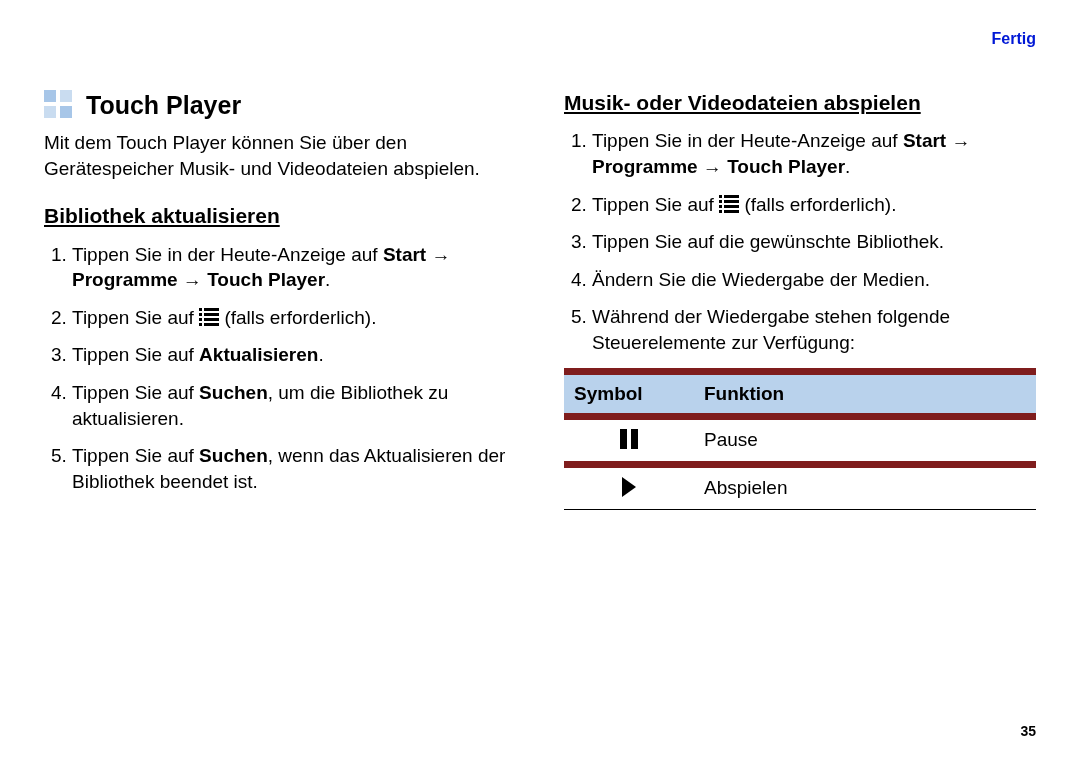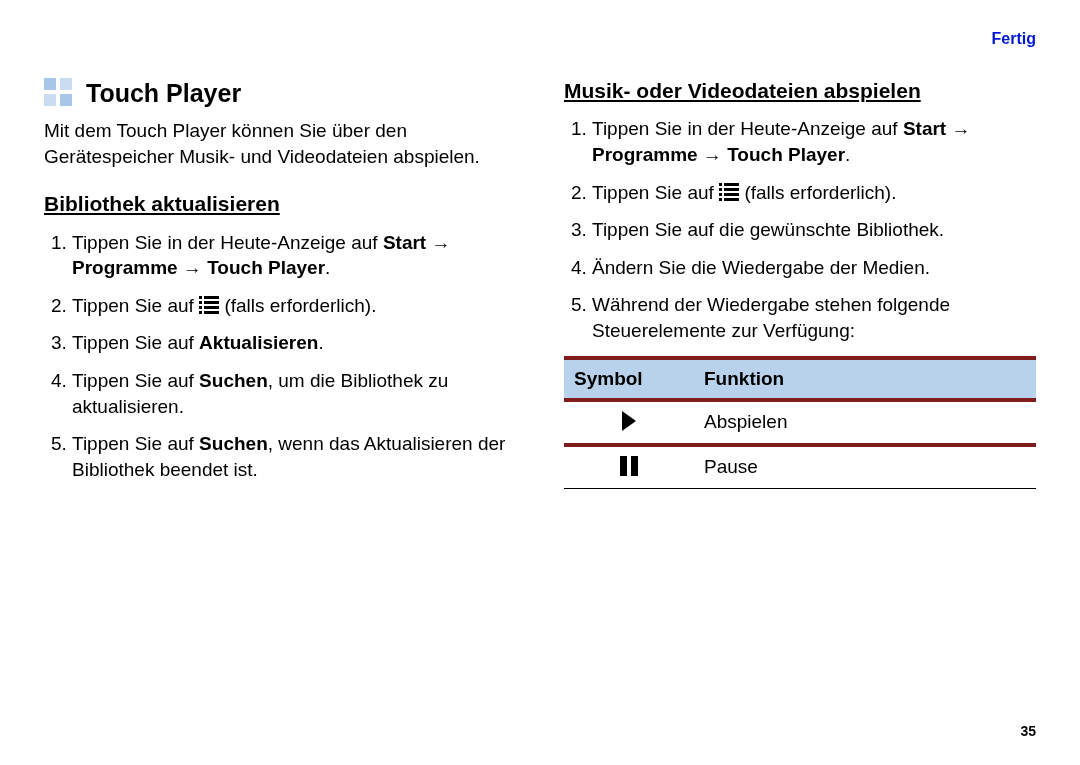--- a/index.html
+++ b/index.html
@@ -22,21 +22,21 @@
     position: absolute;
     top: 30px;
     right: 44px;
     color: #0018d6;
     font-weight: 700;
     font-size: 16px;
   }
   .columns {
     display: flex;
     gap: 48px;
-    margin-top: 48px;
+    margin-top: 60px;
   }
   .col {
     flex: 1 1 0;
   }
   .title-row {
     display: flex;
     align-items: center;
     gap: 12px;
     margin-bottom: 10px;
   }
@@ -85,21 +85,21 @@
     vertical-align: -2px;
   }
   .inline-icon svg { display: block; }
   table.sym {
     border-collapse: collapse;
     width: 100%;
     margin-top: 10px;
     font-size: 19px;
   }
   table.sym th, table.sym td {
-    border-top: 4px solid #7f1d1d;
+    border-top: 7px solid #7f1d1d;
     border-bottom: 1px solid #000;
     padding: 8px 10px;
     text-align: left;
     vertical-align: middle;
   }
   table.sym th {
     background: #b9d2ec;
     font-weight: 700;
   }
   table.sym .icon-cell {
@@ -205,38 +205,38 @@
         <thead>
           <tr>
             <th>Symbol</th>
             <th>Funktion</th>
           </tr>
         </thead>
         <tbody>
           <tr>
             <td class="icon-cell">
               <span class="inline-icon">
-                <svg width="18" height="22" viewBox="0 0 18 22">
-                  <polygon points="2,1 16,11 2,21" fill="#000"></polygon>
-                </svg>
-              </span>
-            </td>
-            <td>Abspielen</td>
-          </tr>
-          <tr>
-            <td class="icon-cell">
-              <span class="inline-icon">
                 <svg width="22" height="22" viewBox="0 0 22 22">
                   <rect x="2" y="1" width="7" height="20" fill="#000"></rect>
                   <rect x="13" y="1" width="7" height="20" fill="#000"></rect>
                 </svg>
               </span>
             </td>
             <td>Pause</td>
           </tr>
+          <tr>
+            <td class="icon-cell">
+              <span class="inline-icon">
+                <svg width="18" height="22" viewBox="0 0 18 22">
+                  <polygon points="2,1 16,11 2,21" fill="#000"></polygon>
+                </svg>
+              </span>
+            </td>
+            <td>Abspielen</td>
+          </tr>
         </tbody>
       </table>
 
     </div>
 
   </div>
 
   <div class="page-number">35</div>
 
 </div>

